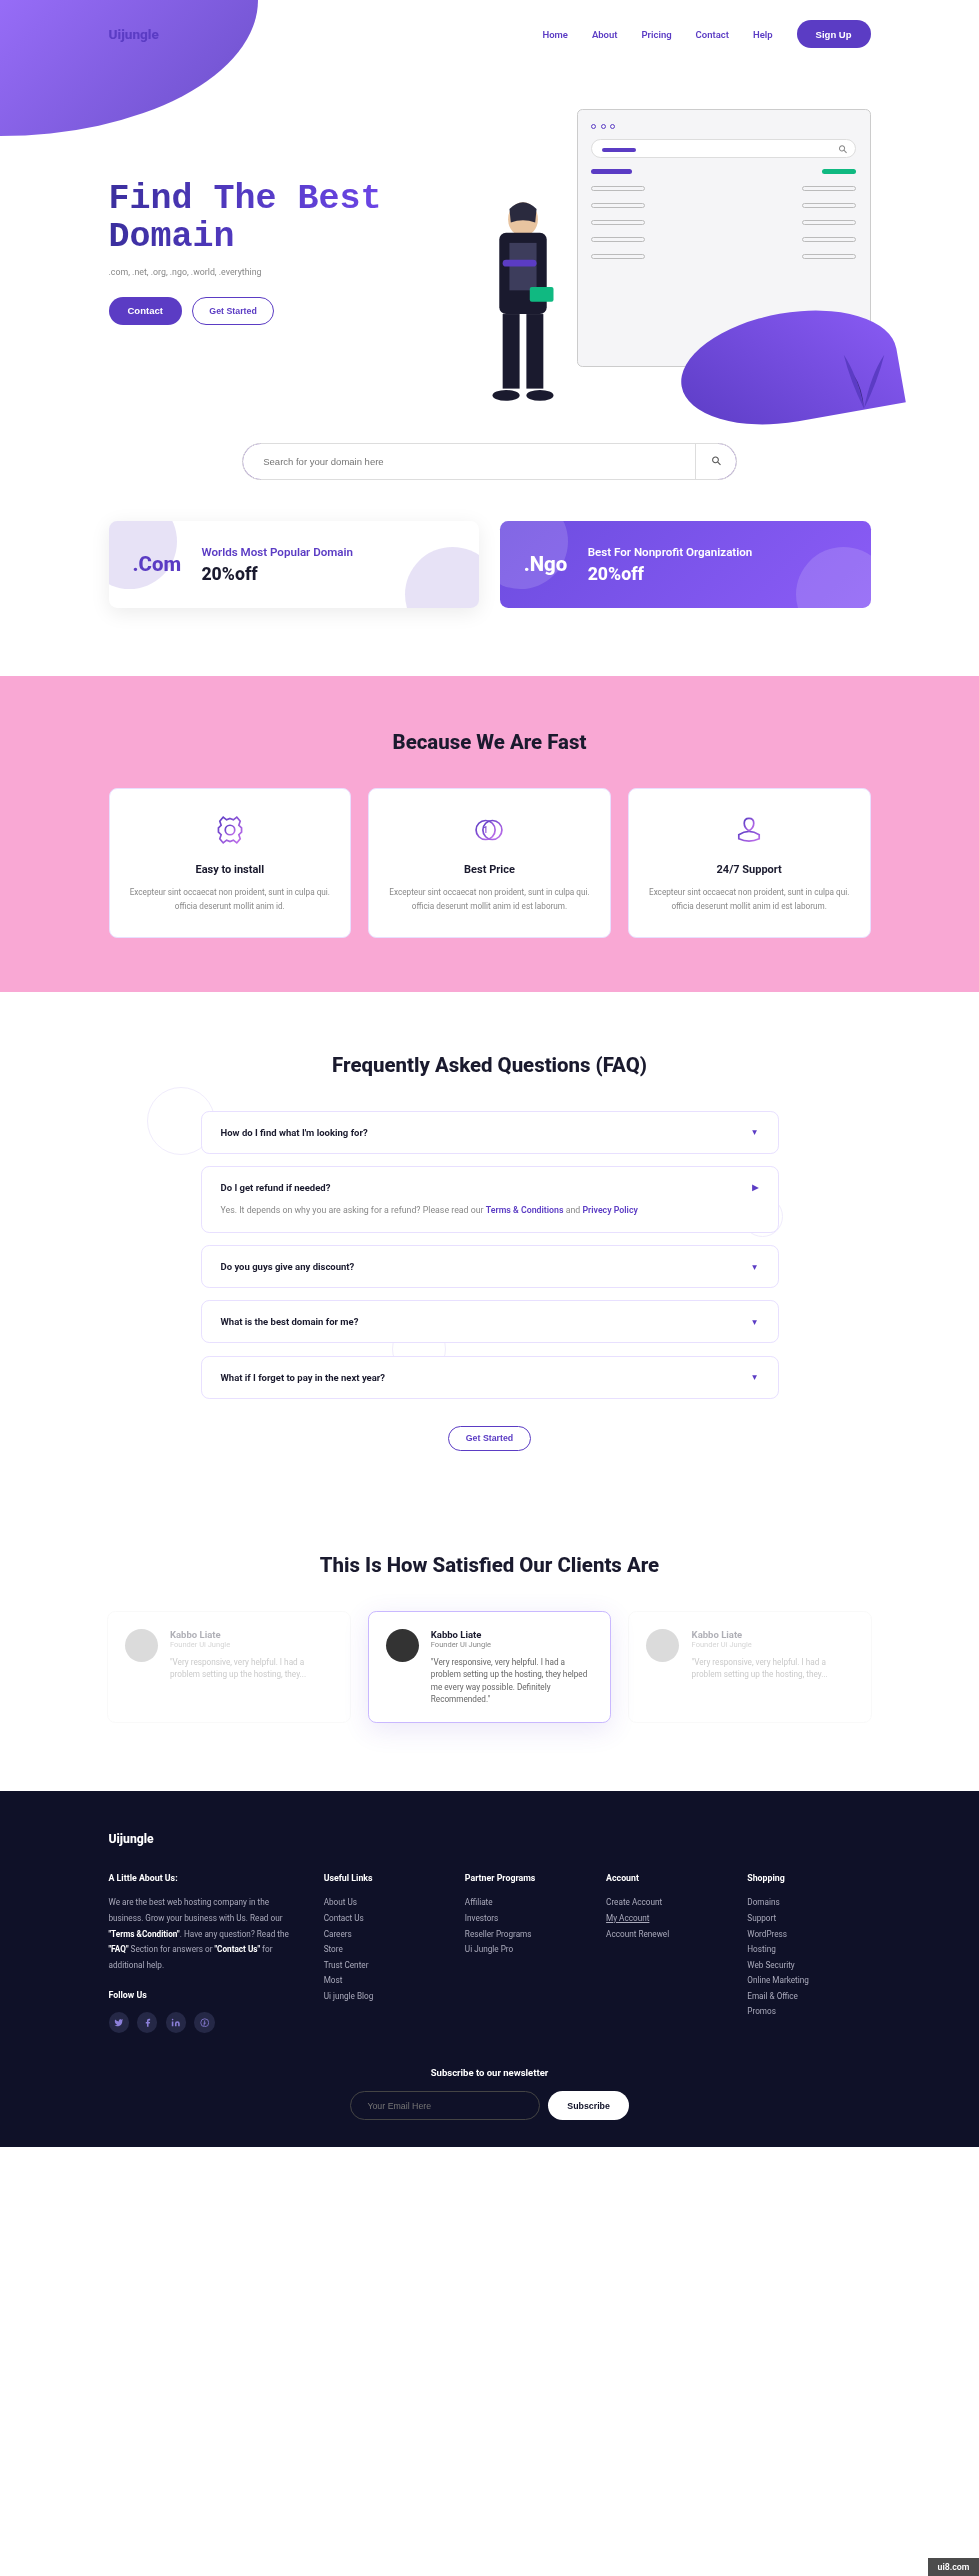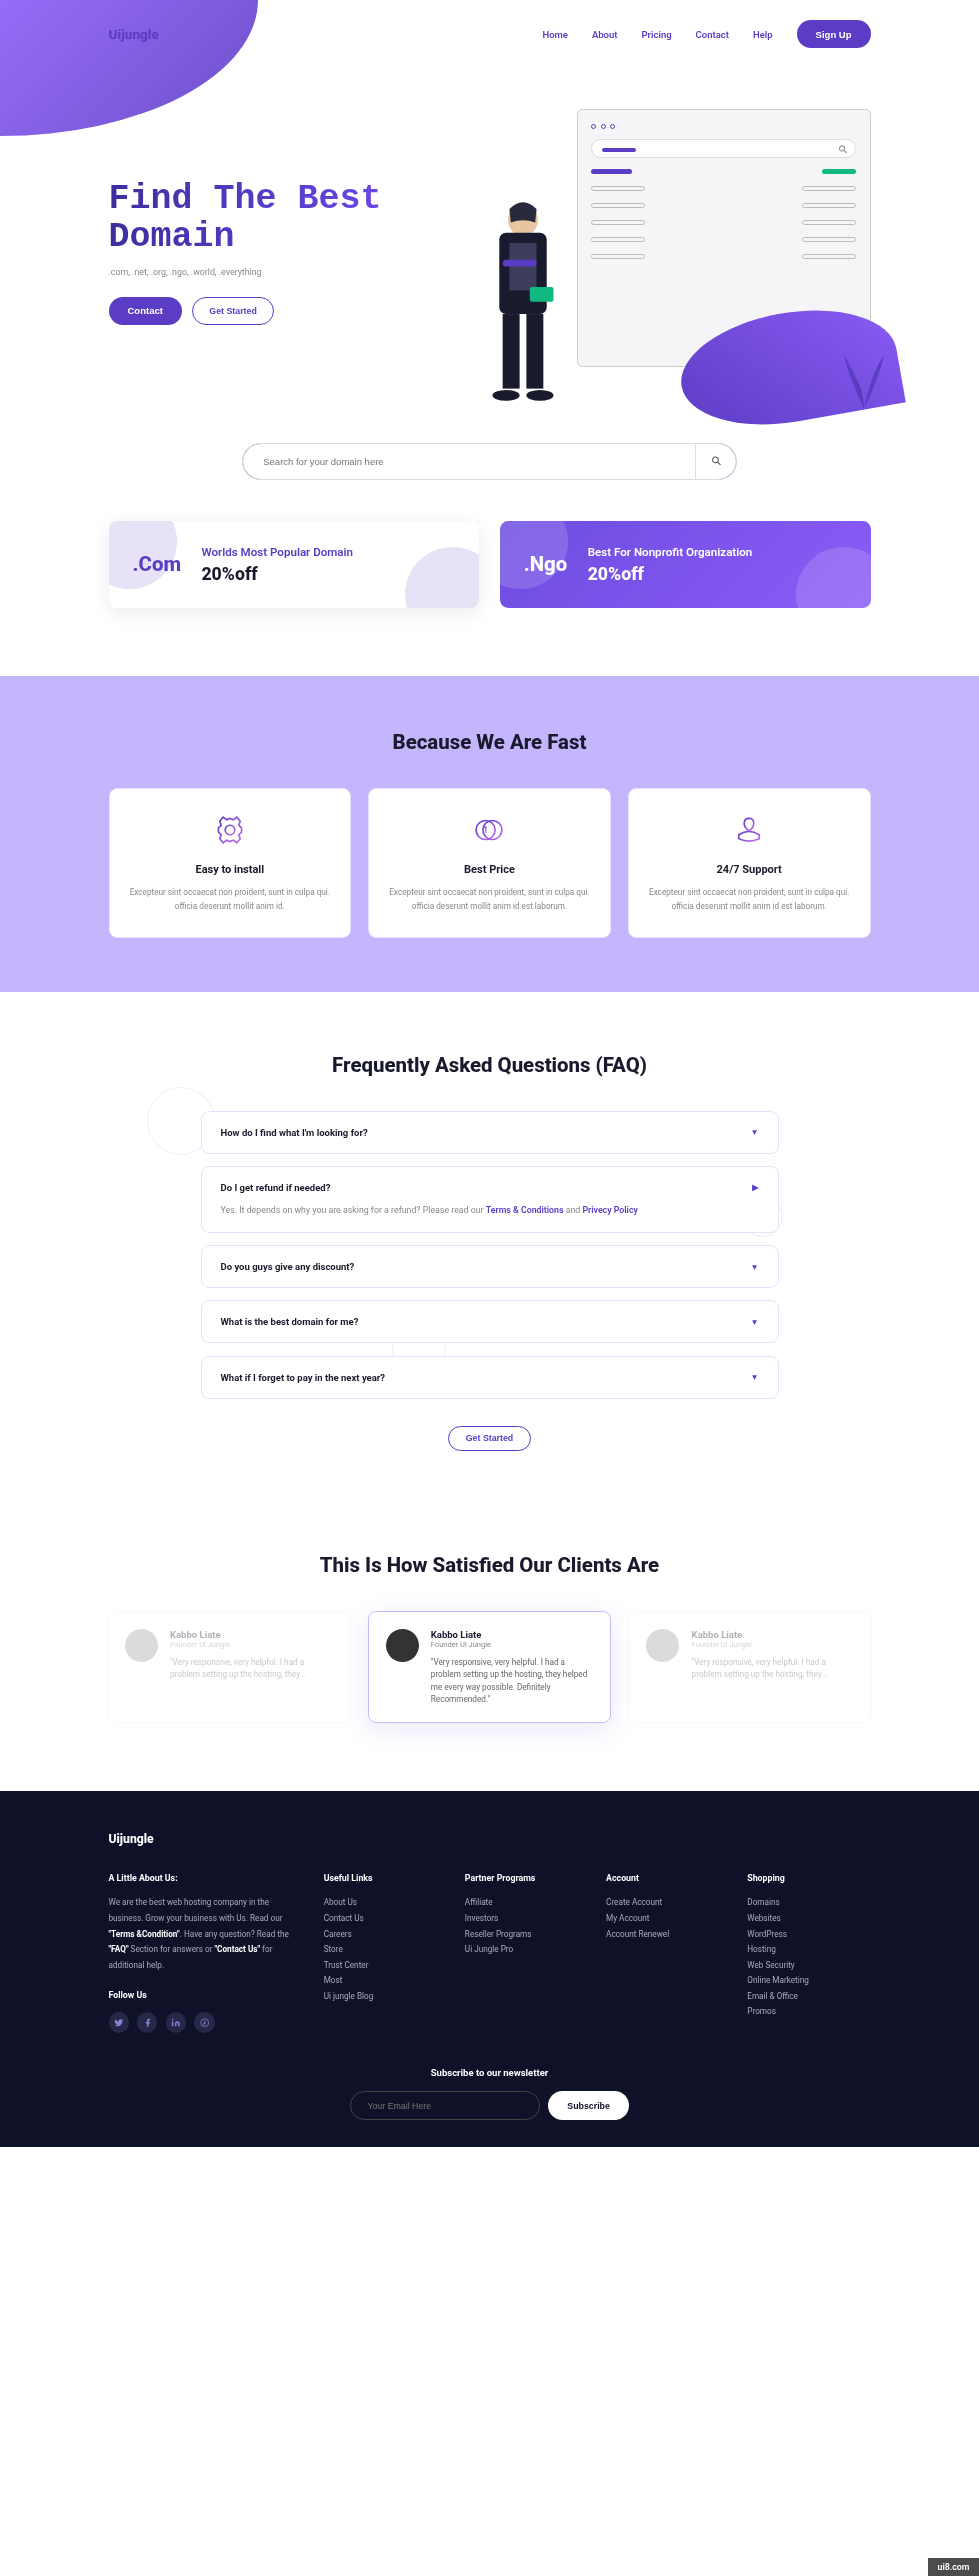--- a/index.html
+++ b/index.html
@@ -60,21 +60,21 @@
 .promo.light .t1{color:#5b3cc4;}
 .promo-info .t2{font-size:17.7px;font-weight:800;margin-top:3.4px;}
 .promo.light .t2{color:#1a1a2e;}
 .promo-circle{position:absolute;width:95px;height:95px;border-radius:50%;opacity:0.15;}
 .promo.light .promo-circle{background:#5b3cc4;}
 .promo.dark .promo-circle{background:#fff;}
 .c1{left:-27px;top:-27px;}
 .c2{right:-20.4px;bottom:-34px;}
 
 
-.features-wrap{background:#c4b5fd;padding:54px 4px;}
+.features-wrap{background:#f9a8d4;padding:54px 4px;}
 .section-title{text-align:center;font-size:20.4px;font-weight:800;margin-bottom:34px;}
 .features{display:grid;grid-template-columns:repeat(3,1fr);gap:17px;}
 .feature{background:#fff;border:0.7px solid #e8e0ff;border-radius:8.2px;padding:24px 17px;text-align:center;}
 .feature-icon{width:34px;height:34px;margin:0 auto 13.6px;}
 .feature h3{font-size:11px;font-weight:700;margin-bottom:10.2px;}
 .feature p{font-size:8.2px;color:#888;line-height:1.6;}
 
 
 .faq-section{padding:61px 0;position:relative;}
 .faq-list{max-width:578px;margin:0 auto 27px;}
@@ -388,29 +388,29 @@
             <li style="cursor: pointer;">Affiliate</li>
             <li style="cursor: pointer;">Investors</li>
             <li style="cursor: pointer;">Reseller Programs</li>
             <li style="cursor: pointer;">Ui Jungle Pro</li>
           </ul>
       </div>
       <div class="footer-col">
         <h4>Account</h4>
         <ul id="fc-account">
             <li style="cursor: pointer;">Create Account</li>
-            <li style="cursor: pointer;">My Account</li>
+            <li style="cursor: pointer; text-decoration: underline;">My Account</li>
             <li style="cursor: pointer;">Account Renewel</li>
           </ul>
       </div>
       <div class="footer-col">
         <h4>Shopping</h4>
         <ul id="fc-shopping">
             <li style="cursor: pointer;">Domains</li>
-            <li style="cursor: pointer;">Websites</li>
+            <li style="cursor: pointer;">Support</li>
             <li style="cursor: pointer;">WordPress</li>
             <li style="cursor: pointer;">Hosting</li>
             <li style="cursor: pointer;">Web Security</li>
             <li style="cursor: pointer;">Online Marketing</li>
             <li style="cursor: pointer;">Email &amp; Office</li>
             <li style="cursor: pointer;">Promos</li>
           </ul>
       </div>
     </div>
     <div class="newsletter">

